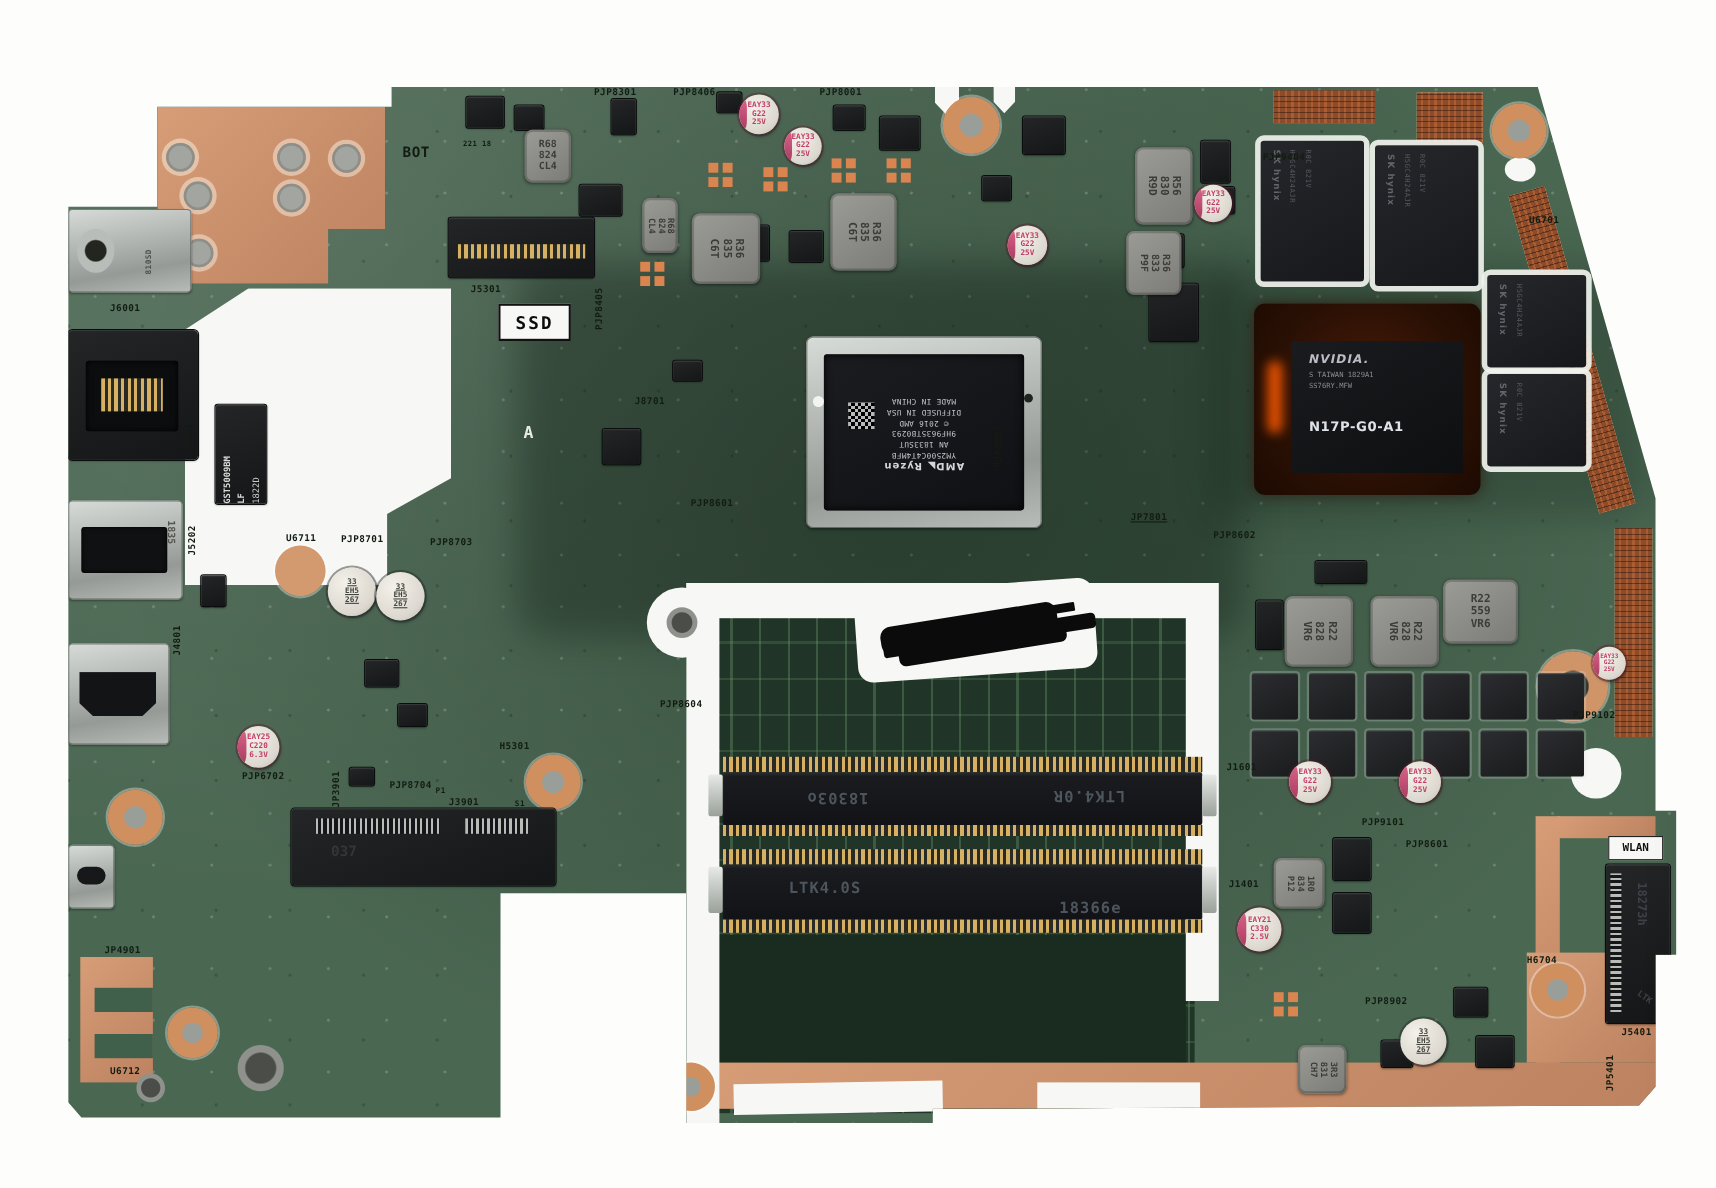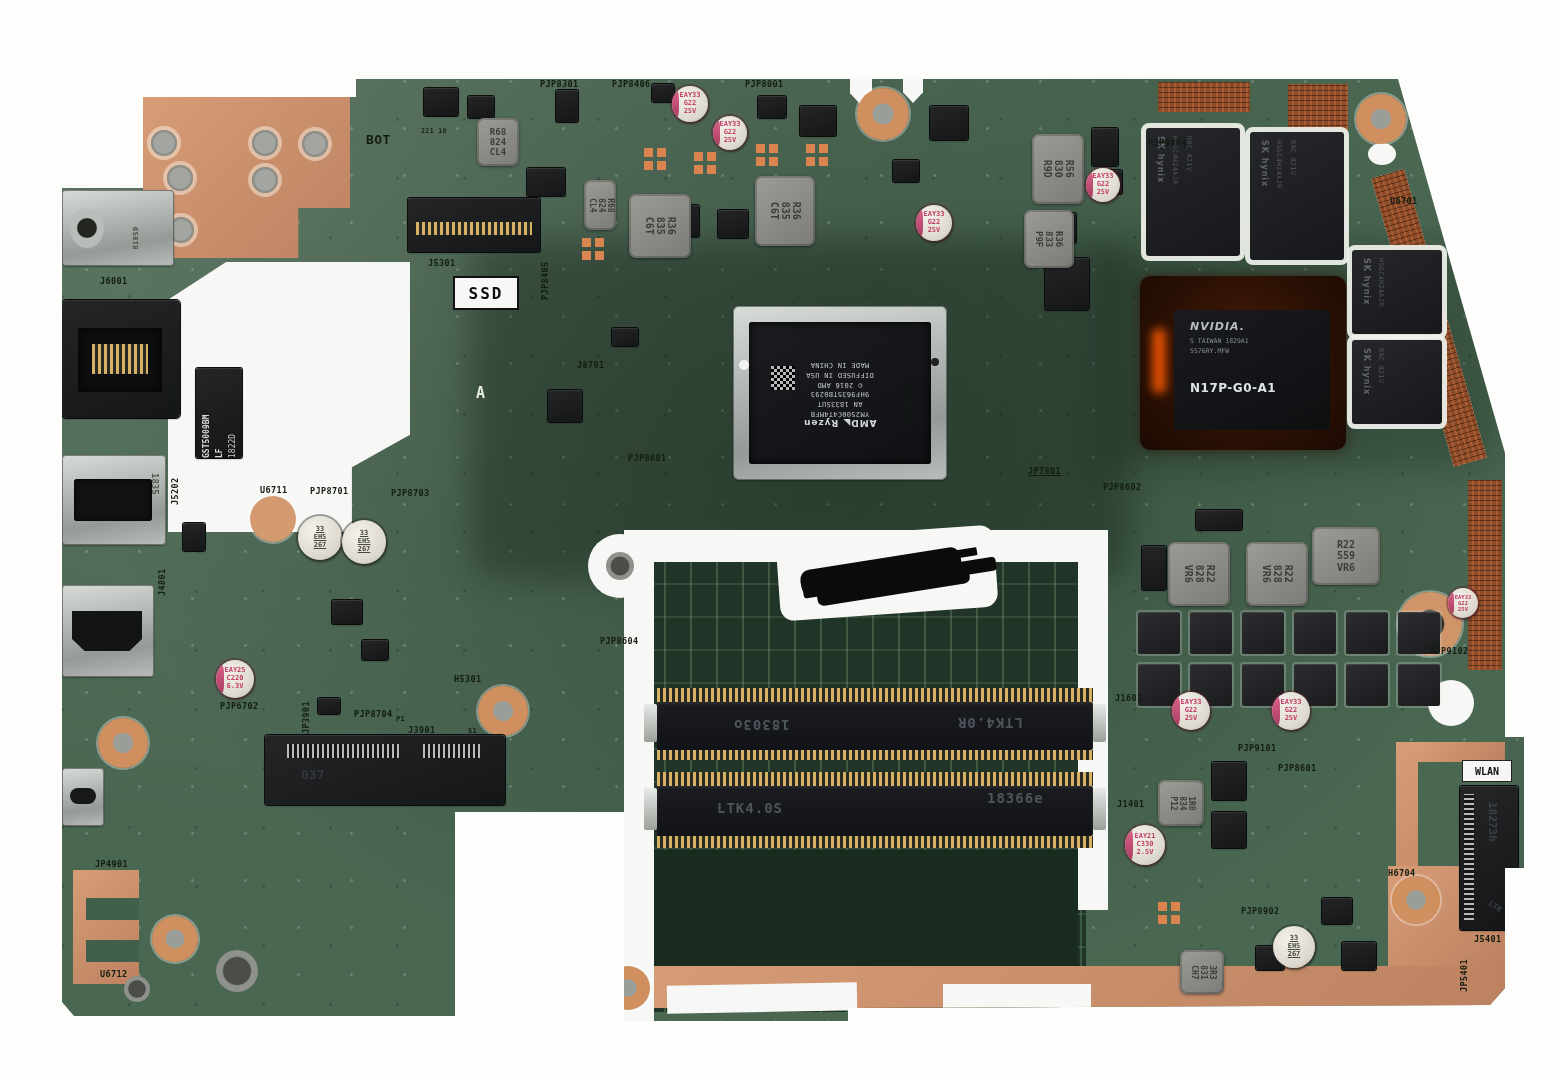--- a/index.html
+++ b/index.html
@@ -245,21 +245,21 @@
     <span class="slottxt r180" style="left:76px;top:15px;">18303o</span>
     <span class="slottxt r180" style="left:300px;top:13px;">LTK4.0R</span>
   </div>
   <div class="goldcomb ab" style="left:657px;top:750px;width:436px;height:10px;"></div>
   <div class="clip ab" style="left:644px;top:704px;width:13px;height:38px;"></div>
   <div class="clip ab" style="left:1093px;top:704px;width:13px;height:38px;"></div>
 
   <div class="goldcomb ab" style="left:657px;top:772px;width:436px;height:14px;"></div>
   <div class="slotbody ab" style="left:657px;top:786px;width:436px;height:50px;">
     <span class="slottxt" style="left:60px;top:14px;">LTK4.0S</span>
-    <span class="slottxt" style="left:306px;top:4px;margin-left:24px;">18366e</span>
+    <span class="slottxt" style="left:306px;top:32px;">18366e</span>
   </div>
   <div class="goldcomb ab" style="left:657px;top:836px;width:436px;height:12px;"></div>
   <div class="clip ab" style="left:644px;top:788px;width:13px;height:42px;"></div>
   <div class="clip ab" style="left:1093px;top:788px;width:13px;height:42px;"></div>
 
   <div class="white ab" style="left:1462px;top:760px;width:48px;height:20px;border:1px solid #222;display:flex;align-items:center;justify-content:center;z-index:11;">
     <span style="font:700 10px 'DejaVu Sans Mono',monospace;color:#111;">WLAN</span>
   </div>
   <div class="chip ab" style="left:1460px;top:786px;width:58px;height:144px;">
     <div class="pincomb ab" style="left:4px;top:8px;width:10px;height:126px;background:repeating-linear-gradient(0deg,#b9bcb6 0 2px,#15161a 2px 5px);"></div>

